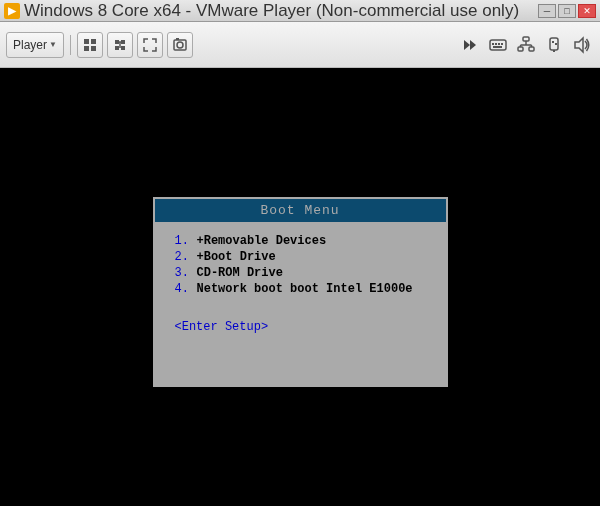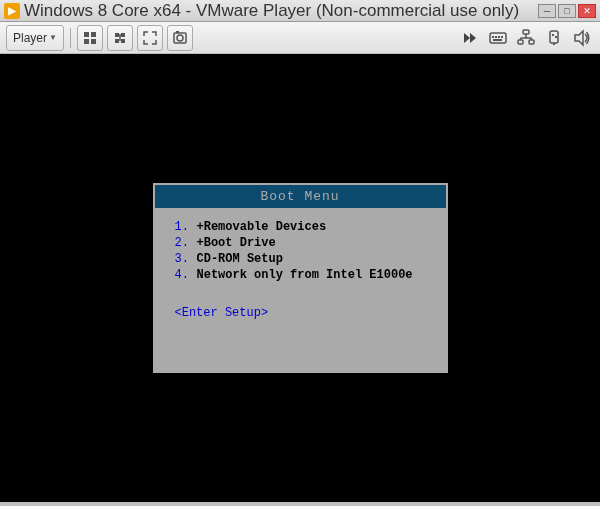--- a/index.html
+++ b/index.html
@@ -69,21 +69,21 @@
 
     .title-btn.close {
       background: #e05050;
       color: white;
       border-color: #c03030;
     }
 
     
     .toolbar {
       background: linear-gradient(to bottom, #f5f5f5, #e0e0e0);
-      height: 32px;
+      height: 46px;
       display: flex;
       align-items: center;
       padding: 0 6px;
       gap: 4px;
       border-bottom: 1px solid #bbb;
     }
 
     .player-btn {
       display: flex;
       align-items: center;
@@ -325,22 +325,22 @@
     <div class="bios-item">
           <span class="num">1.</span>
           <span class="label">+Removable Devices</span>
         </div>
         <div class="bios-item">
           <span class="num">2.</span>
           <span class="label">+Boot Drive</span>
         </div>
         <div class="bios-item">
           <span class="num">3.</span>
-          <span class="label"> CD-ROM Setup</span>
+          <span class="label"> CD-ROM Drive</span>
         </div>
         <div class="bios-item">
           <span class="num">4.</span>
-          <span class="label">  Network only from Intel E1000e</span>
+          <span class="label">  Network boot boot Intel E1000e</span>
         </div>
       </div>
     <div class="bios-enter-setup">&lt;Enter Setup&gt;</div>
   </div>
 </div>
 
 </body></html>

